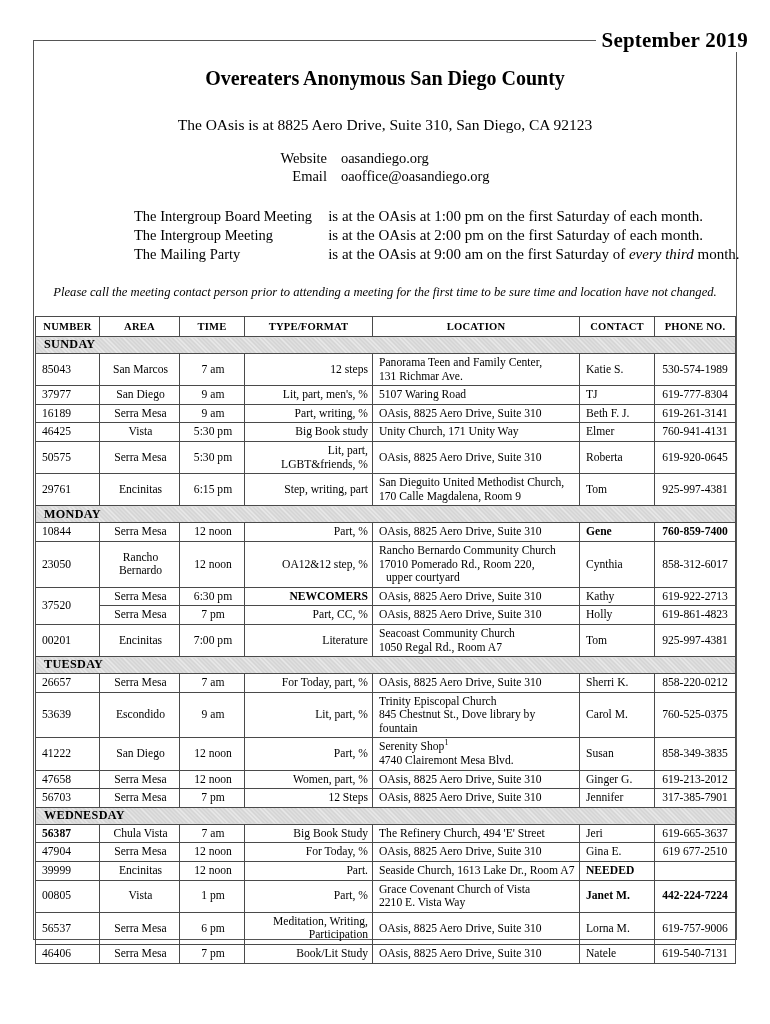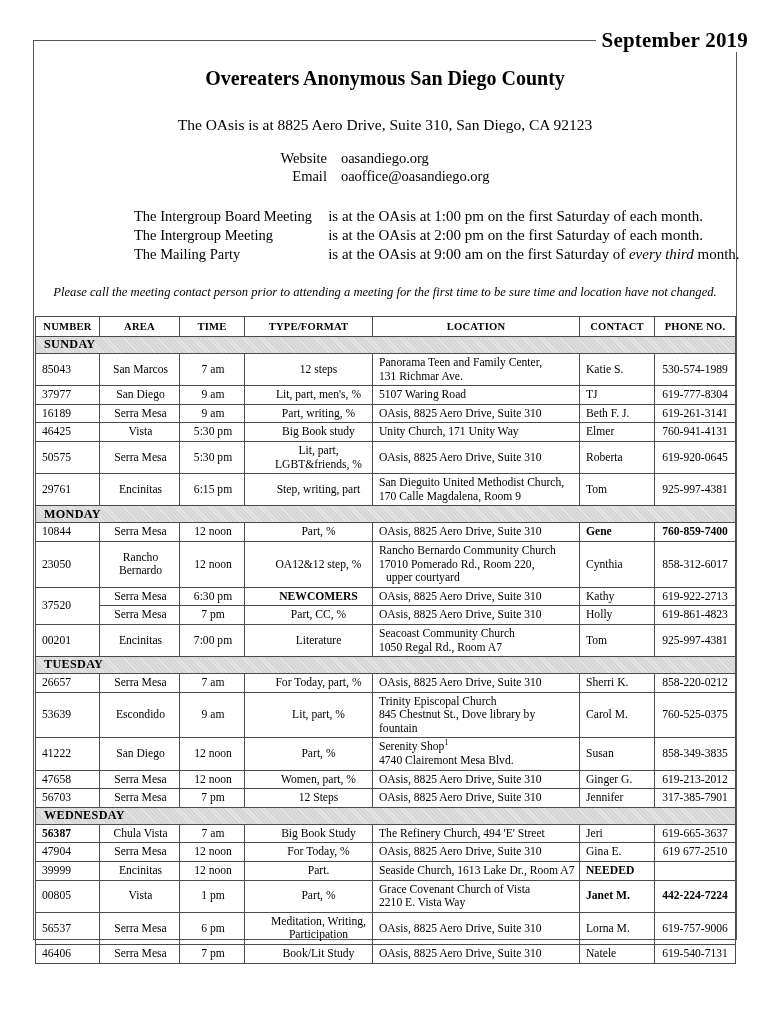--- a/index.html
+++ b/index.html
@@ -154,21 +154,21 @@
   .col-area    { width: 80px; }
   .col-time    { width: 65px; }
   .col-type    { width: 128px; }
   .col-loc     { width: 207px; }
   .col-contact { width: 75px; }
   .col-phone   { width: 81px; }
 
   td.c-number  { text-align: left;   padding-left: 6px; }
   td.c-area    { text-align: center;   padding-left: 6px; }
   td.c-time    { text-align: center;   padding-left: 6px; }
-  td.c-type    { text-align: center;   padding-left: 24px; }
+  td.c-type    { text-align: right;   padding-left: 24px; }
   td.c-loc     { text-align: left;   padding-left: 6px; }
   td.c-contact { text-align: left;   padding-left: 6px; }
   td.c-phone   { text-align: center; }
 
   tr.day-row td {
     background: #d4d4d4;
     background-image:
       repeating-linear-gradient(45deg, rgba(255,255,255,0.55) 0 1px, rgba(0,0,0,0) 1px 3px);
     font-weight: bold;
     font-size: 12.2px;

